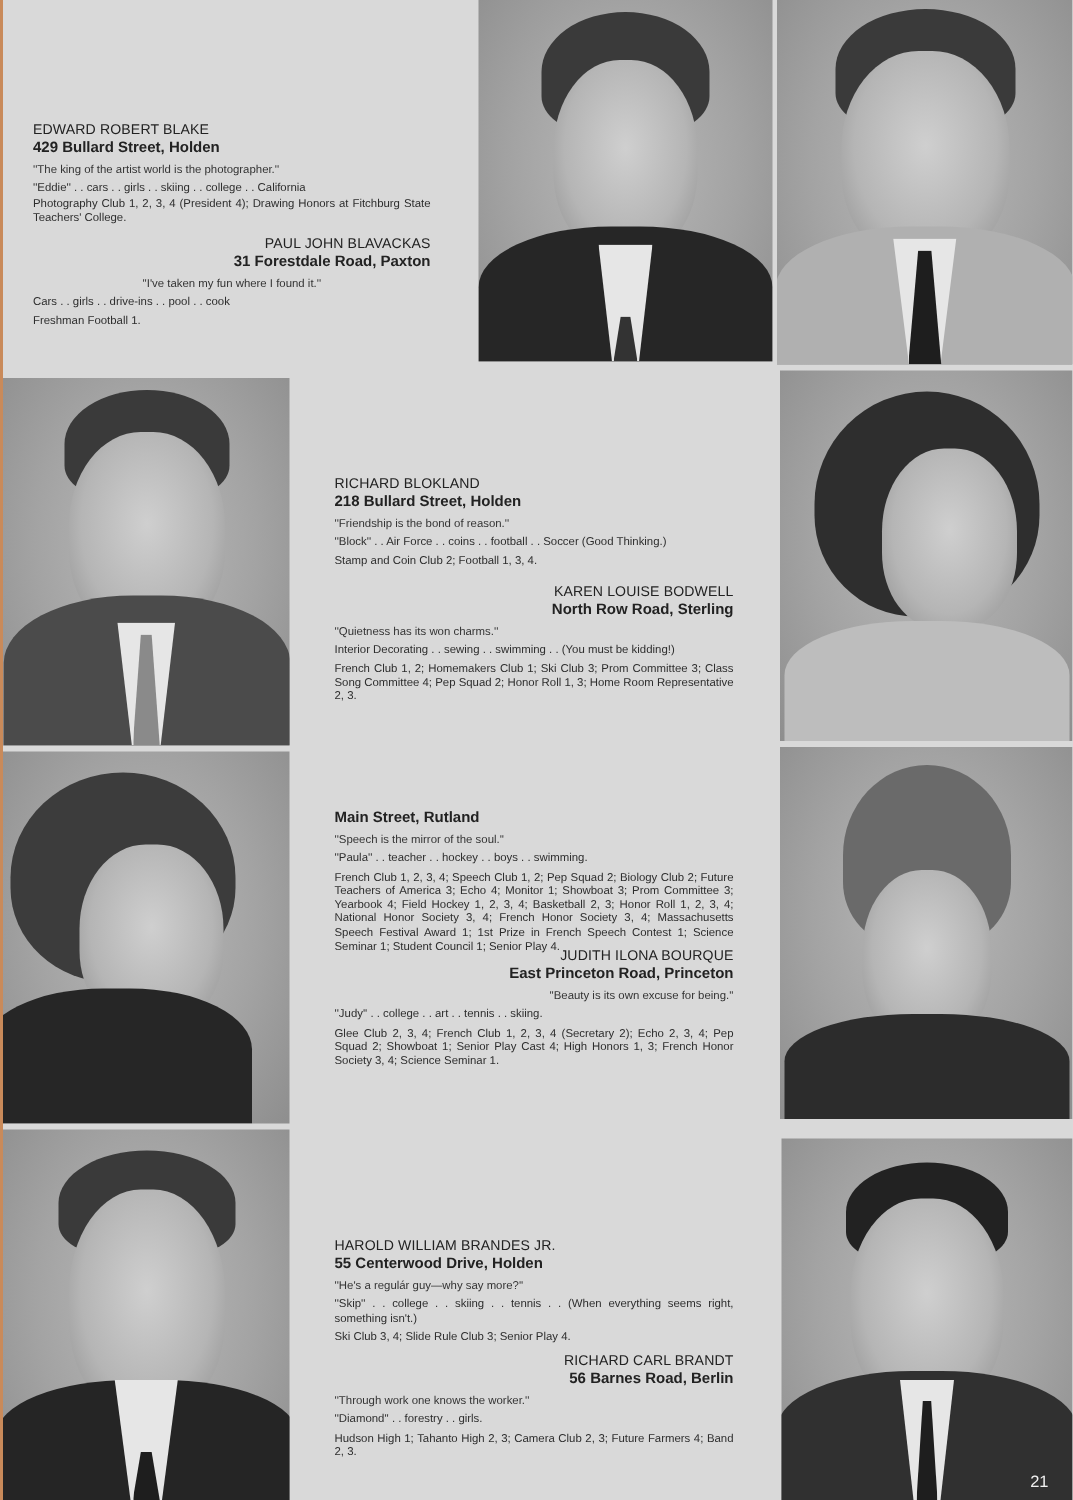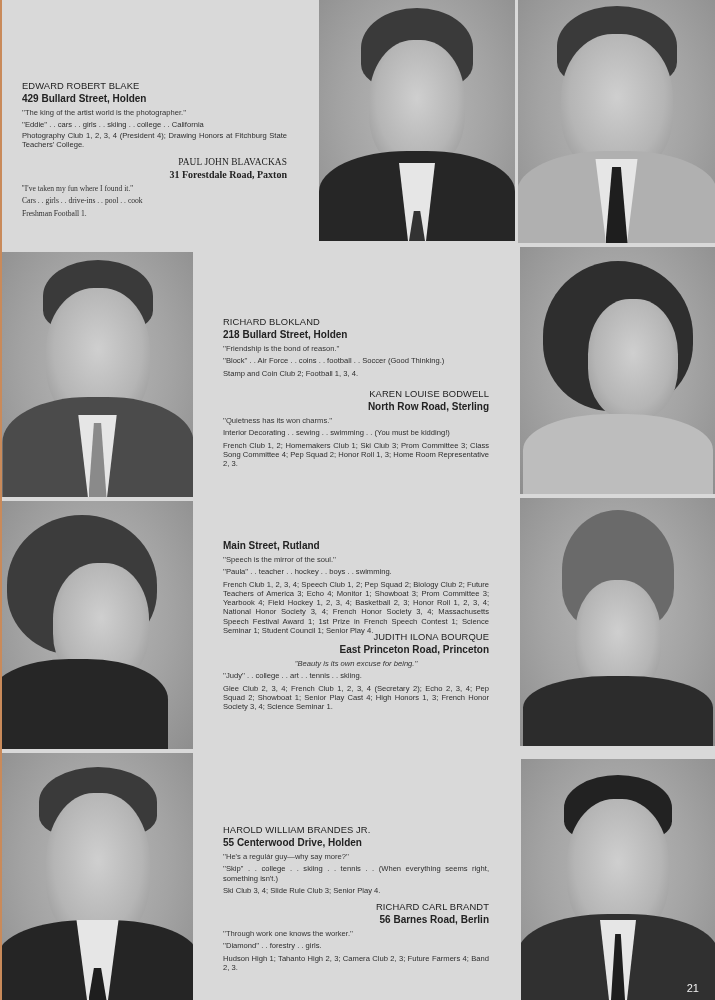--- a/index.html
+++ b/index.html
@@ -116,24 +116,24 @@
   </div>
 
   <div class="entry" style="left:22px;top:56px;width:265px;">
     <div class="name">EDWARD ROBERT BLAKE</div>
     <div class="addr">429 Bullard Street, Holden</div>
     <div class="quote">''The king of the artist world is the photographer.''</div>
     <div class="interests">''Eddie'' . . cars . . girls . . skiing . . college . . California</div>
     <div class="activities" style="margin-top:1px;">Photography Club 1, 2, 3, 4 (President 4); Drawing Honors at Fitchburg State Teachers' College.</div>
   </div>
 
-  <div class="entry right" style="left:22px;top:132px;width:265px;font-family:Liberation Serif, serif;">
+  <div class="entry right" style="left:22px;top:132px;width:265px;">
     <div class="name">PAUL JOHN BLAVACKAS</div>
     <div class="addr">31 Forestdale Road, Paxton</div>
-    <div class="quote" style="text-align:left;">''I've taken my fun where I found it.''</div>
+    <div class="quote" style="text-align:center;">''I've taken my fun where I found it.''</div>
     <div class="interests" style="text-align:left;">Cars . . girls . . drive-ins . . pool . . cook</div>
     <div class="activities" style="text-align:left;">Freshman Football 1.</div>
   </div>
 
   <div class="entry" style="left:223px;top:292px;width:266px;">
     <div class="name">RICHARD BLOKLAND</div>
     <div class="addr">218 Bullard Street, Holden</div>
     <div class="quote">''Friendship is the bond of reason.''</div>
     <div class="interests">''Block'' . . Air Force . . coins . . football . . Soccer (Good Thinking.)</div>
     <div class="activities">Stamp and Coin Club 2; Football 1, 3, 4.</div>
@@ -150,21 +150,21 @@
   <div class="entry" style="left:223px;top:515px;width:266px;">
     <div class="addr">Main Street, Rutland</div>
     <div class="quote">''Speech is the mirror of the soul.''</div>
     <div class="interests">''Paula'' . . teacher . . hockey . . boys . . swimming.</div>
     <div class="activities">French Club 1, 2, 3, 4; Speech Club 1, 2; Pep Squad 2; Biology Club 2; Future Teachers of America 3; Echo 4; Monitor 1; Showboat 3; Prom Committee 3; Yearbook 4; Field Hockey 1, 2, 3, 4; Basketball 2, 3; Honor Roll 1, 2, 3, 4; National Honor Society 3, 4; French Honor Society 3, 4; Massachusetts Speech Festival Award 1; 1st Prize in French Speech Contest 1; Science Seminar 1; Student Council 1; Senior Play 4.</div>
   </div>
 
   <div class="entry right" style="left:223px;top:607px;width:266px;">
     <div class="name">JUDITH ILONA BOURQUE</div>
     <div class="addr">East Princeton Road, Princeton</div>
-    <div class="quote" style="text-align:center;font-style:italic;">''Beauty is its own excuse for being.''</div>
+    <div class="quote" style="text-align:right;">''Beauty is its own excuse for being.''</div>
     <div class="interests" style="text-align:left;">''Judy'' . . college . . art . . tennis . . skiing.</div>
     <div class="activities">Glee Club 2, 3, 4; French Club 1, 2, 3, 4 (Secretary 2); Echo 2, 3, 4; Pep Squad 2; Showboat 1; Senior Play Cast 4; High Honors 1, 3; French Honor Society 3, 4; Science Seminar 1.</div>
   </div>
 
   <div class="entry" style="left:223px;top:800px;width:266px;">
     <div class="name">HAROLD WILLIAM BRANDES JR.</div>
     <div class="addr">55 Centerwood Drive, Holden</div>
     <div class="quote">''He's a regulár guy—why say more?''</div>
     <div class="interests">''Skip'' . . college . . skiing . . tennis . . (When everything seems right, something isn't.)</div>
     <div class="activities">Ski Club 3, 4; Slide Rule Club 3; Senior Play 4.</div>

